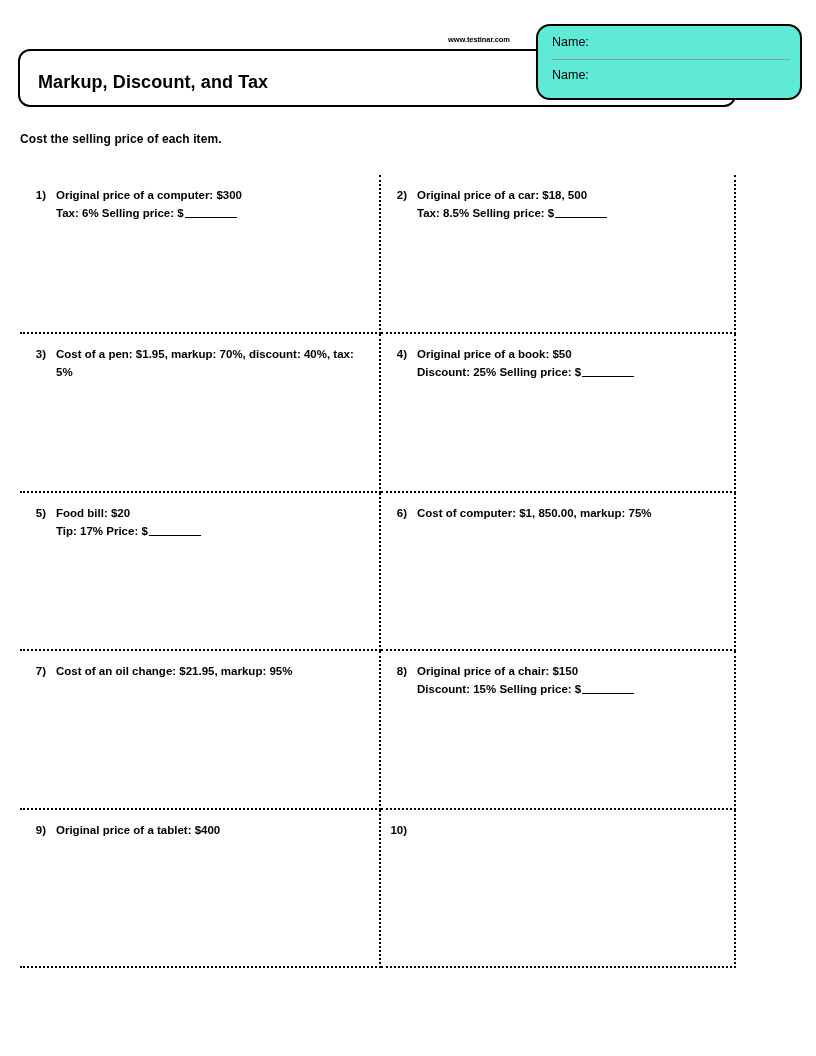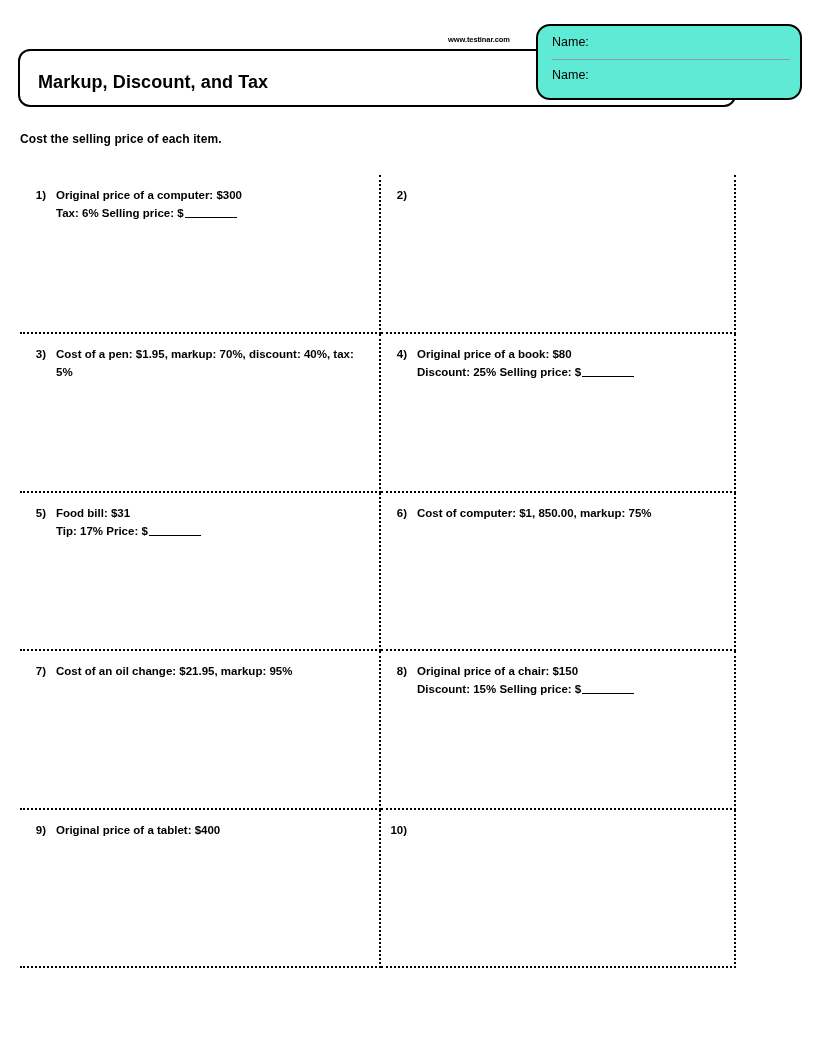--- a/index.html
+++ b/index.html
@@ -175,46 +175,50 @@
       <span class="q-num">1)</span>
       <span class="q-body">
         <span>Original price of a computer: $300</span>
         <span class="q-line2"><span>Tax: 6%      Selling price: $</span><span class="blank-rule"></span></span>
       </span>
     </div>
   </div>
   <div class="cell">
     <div class="q-inner">
       <span class="q-num">2)</span>
+      <span class="q-body">
+        <span>Original price of a car: $18, 500</span>
+        <span class="q-line2"><span>Tax: 8.5%      Selling price: $</span><span class="blank-rule"></span></span>
+      </span>
     </div>
   </div>
 
   <div class="cell col-left">
     <div class="q-inner">
       <span class="q-num">3)</span>
       <span class="q-body">
         <span>Cost of a pen: $1.95, markup: 70%, discount: 40%, tax: 5%</span>
       </span>
     </div>
   </div>
   <div class="cell">
     <div class="q-inner">
       <span class="q-num">4)</span>
       <span class="q-body">
-        <span>Original price of a book: $80</span>
+        <span>Original price of a book: $50</span>
         <span class="q-line2"><span>Discount: 25% Selling price: $</span><span class="blank-rule"></span></span>
       </span>
     </div>
   </div>
 
   <div class="cell col-left">
     <div class="q-inner">
       <span class="q-num">5)</span>
       <span class="q-body">
-        <span>Food bill: $31</span>
+        <span>Food bill: $20</span>
         <span class="q-line2"><span>Tip: 17% Price: $</span><span class="blank-rule"></span></span>
       </span>
     </div>
   </div>
   <div class="cell">
     <div class="q-inner">
       <span class="q-num">6)</span>
       <span class="q-body">
         <span>Cost of computer: $1, 850.00, markup: 75%</span>
       </span>

